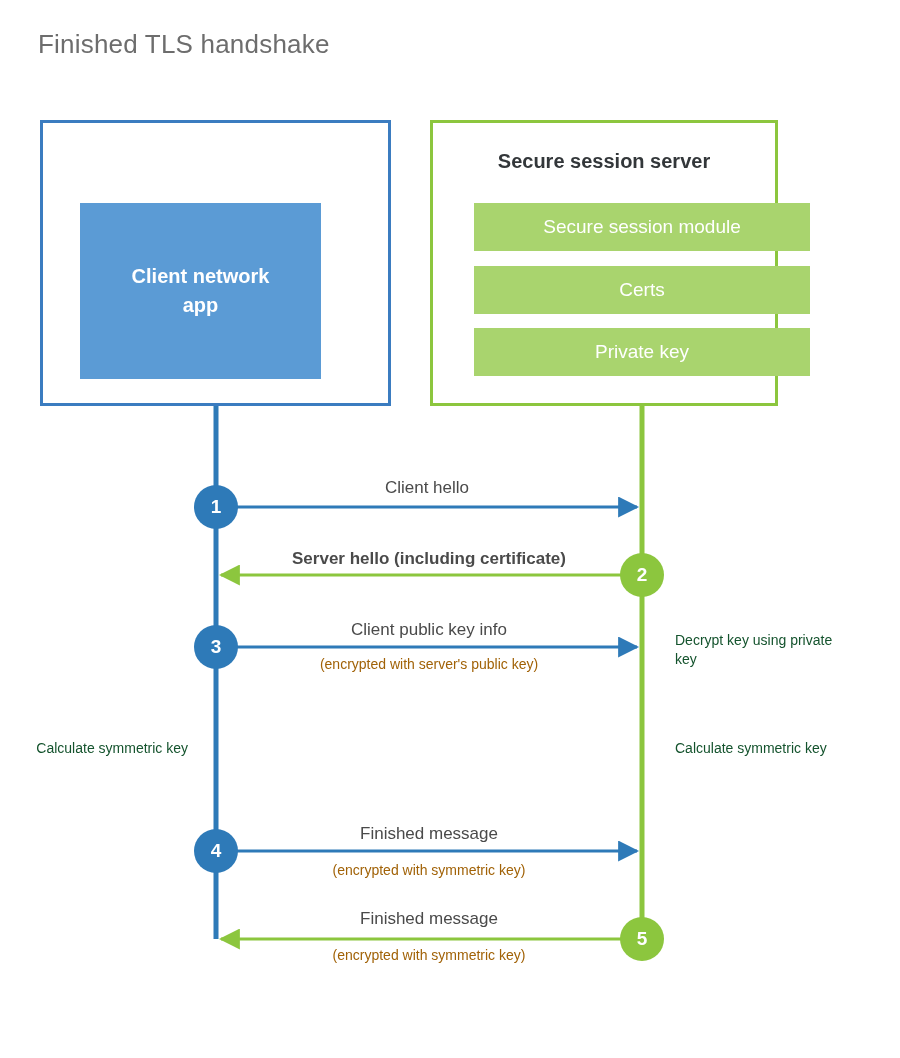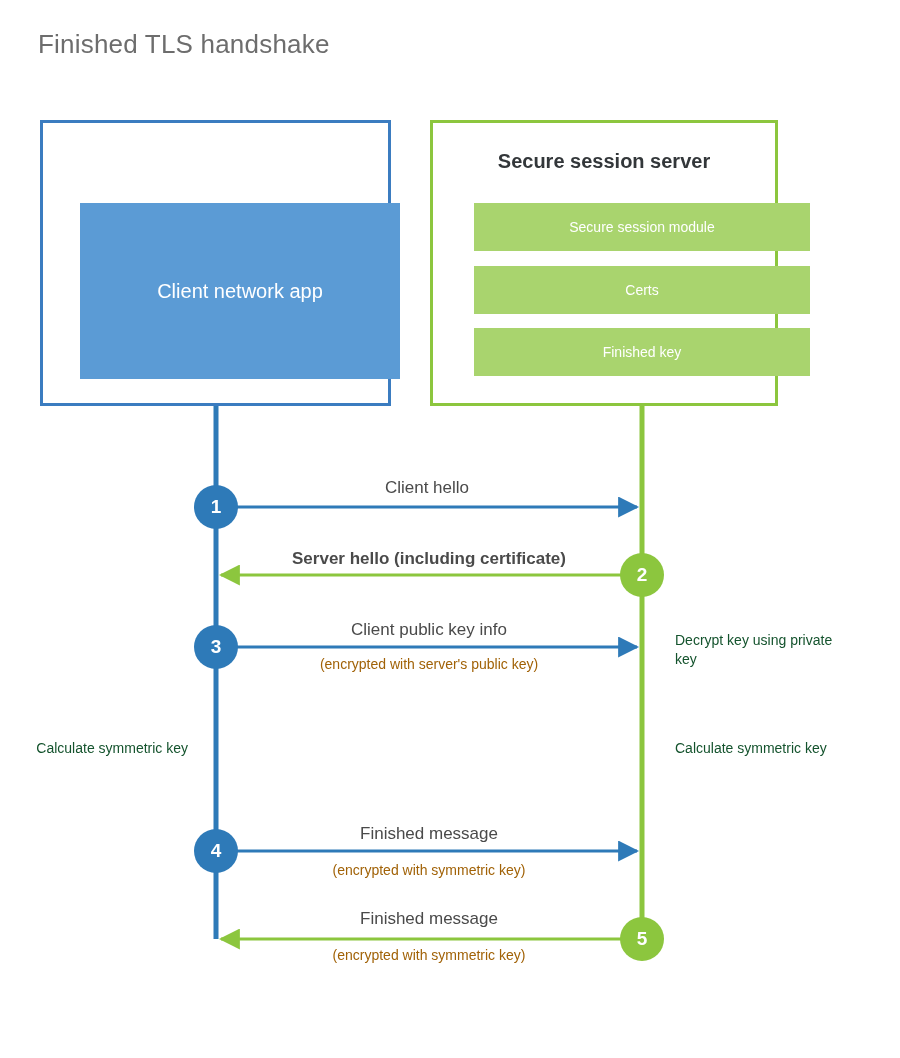--- a/index.html
+++ b/index.html
@@ -57,26 +57,27 @@
     font-size: 20px;
     font-weight: bold;
     color: #33373a;
   }
 
   
   #client-app-block {
     position: absolute;
     left: 37px;
     top: 80px;
-    width: 320px;
+    width: 241px;
     height: 176px;
     background: #5b9bd5;
     display: flex;
     align-items: center;
     justify-content: center;
+    font-weight: bold;
   }
   #client-app-label {
     color: #ffffff;
     font-size: 20px;
     line-height: 29px;
     text-align: center;
     width: 170px;
   }
 
   
@@ -85,21 +86,21 @@
     left: 41px;
     width: 336px;
     height: 48px;
     background: #a9d46e;
     display: flex;
     align-items: center;
     justify-content: center;
   }
   .server-block-label {
     color: #ffffff;
-    font-size: 14px;
+    font-size: 19px;
     text-align: center;
   }
   #server-block-0 { top: 80px; }
   #server-block-1 { top: 143px; }
   #server-block-2 { top: 205px; }
 
   
   #flow-svg {
     position: absolute;
     left: 0;
@@ -160,21 +161,21 @@
 
 <div class="party-box" id="server-box">
   <div class="party-title">Secure session server</div>
   <div class="server-block" id="server-block-0">
     <span class="server-block-label">Secure session module</span>
   </div>
   <div class="server-block" id="server-block-1">
     <span class="server-block-label">Certs</span>
   </div>
   <div class="server-block" id="server-block-2">
-    <span class="server-block-label">Finished key</span>
+    <span class="server-block-label">Private key</span>
   </div>
 </div>
 
 <svg id="flow-svg" viewBox="0 0 900 1058">
   <defs>
     <marker id="arrow-blue" viewBox="0 0 10 10" refX="9" refY="5" markerWidth="7" markerHeight="7" orient="auto-start-reverse">
       <path d="M 0 0 L 10 5 L 0 10 z" fill="#2e7ab8"></path>
     </marker>
     <marker id="arrow-green" viewBox="0 0 10 10" refX="9" refY="5" markerWidth="7" markerHeight="7" orient="auto-start-reverse">
       <path d="M 0 0 L 10 5 L 0 10 z" fill="#8cc63e"></path>

